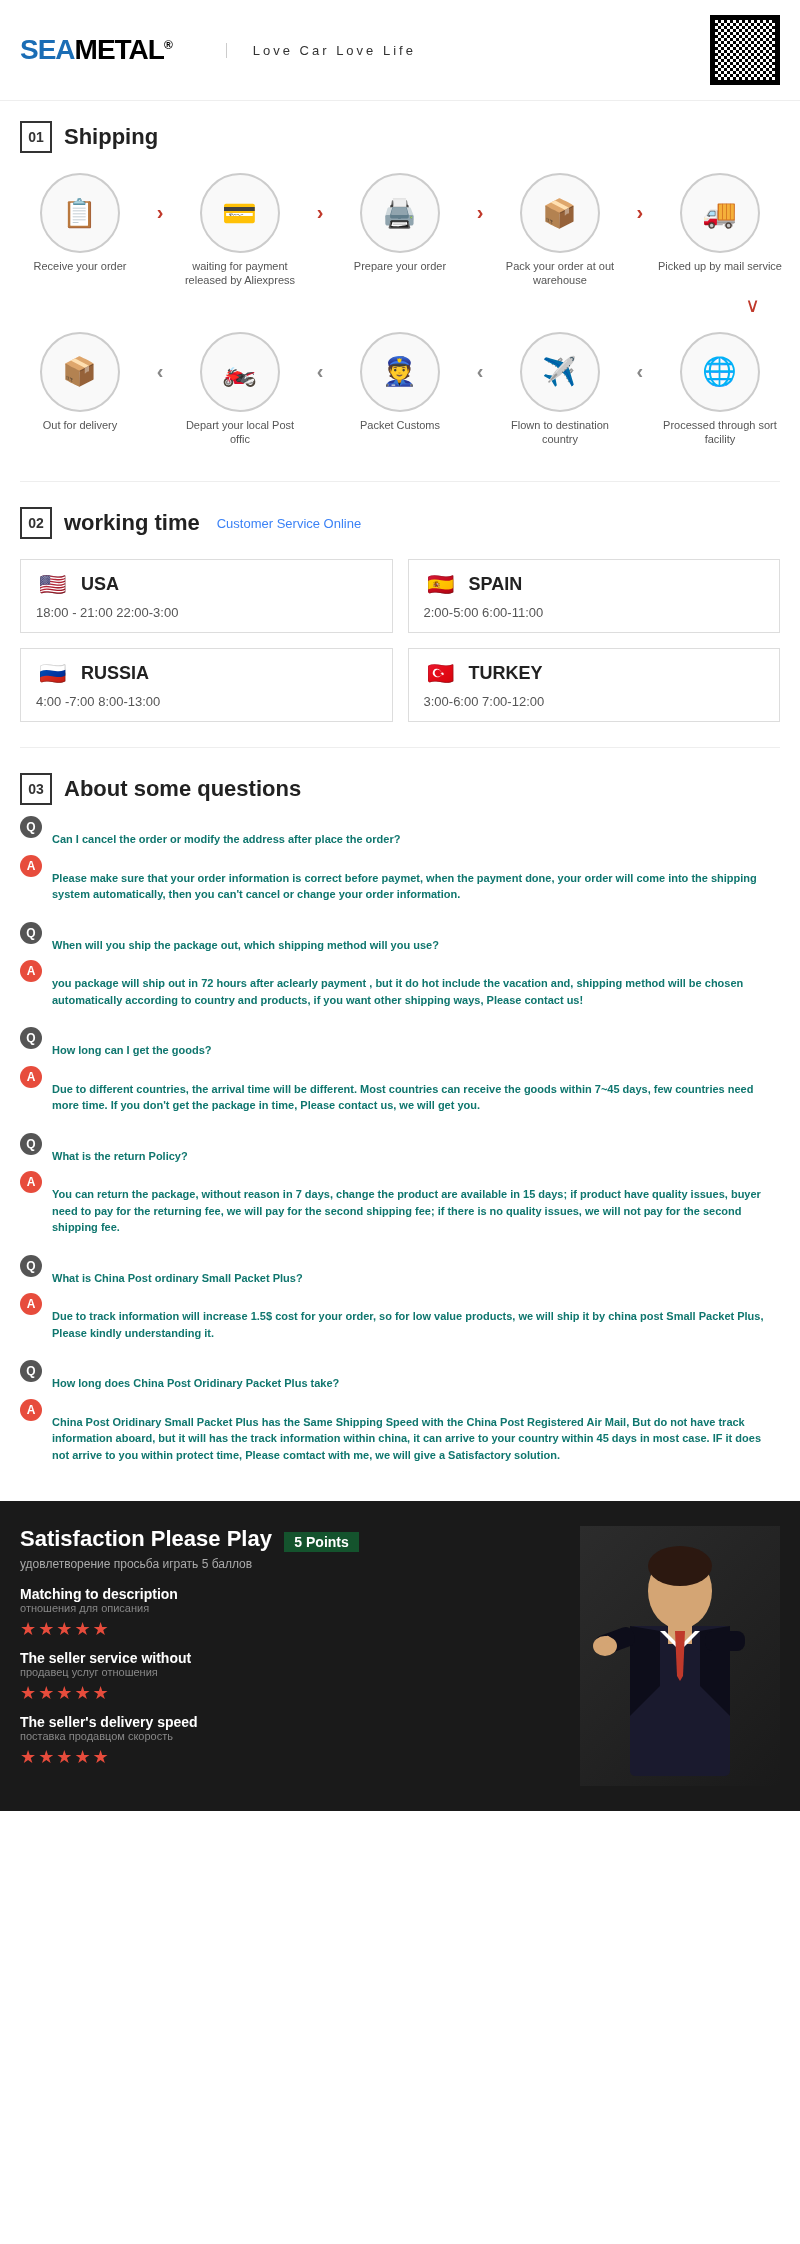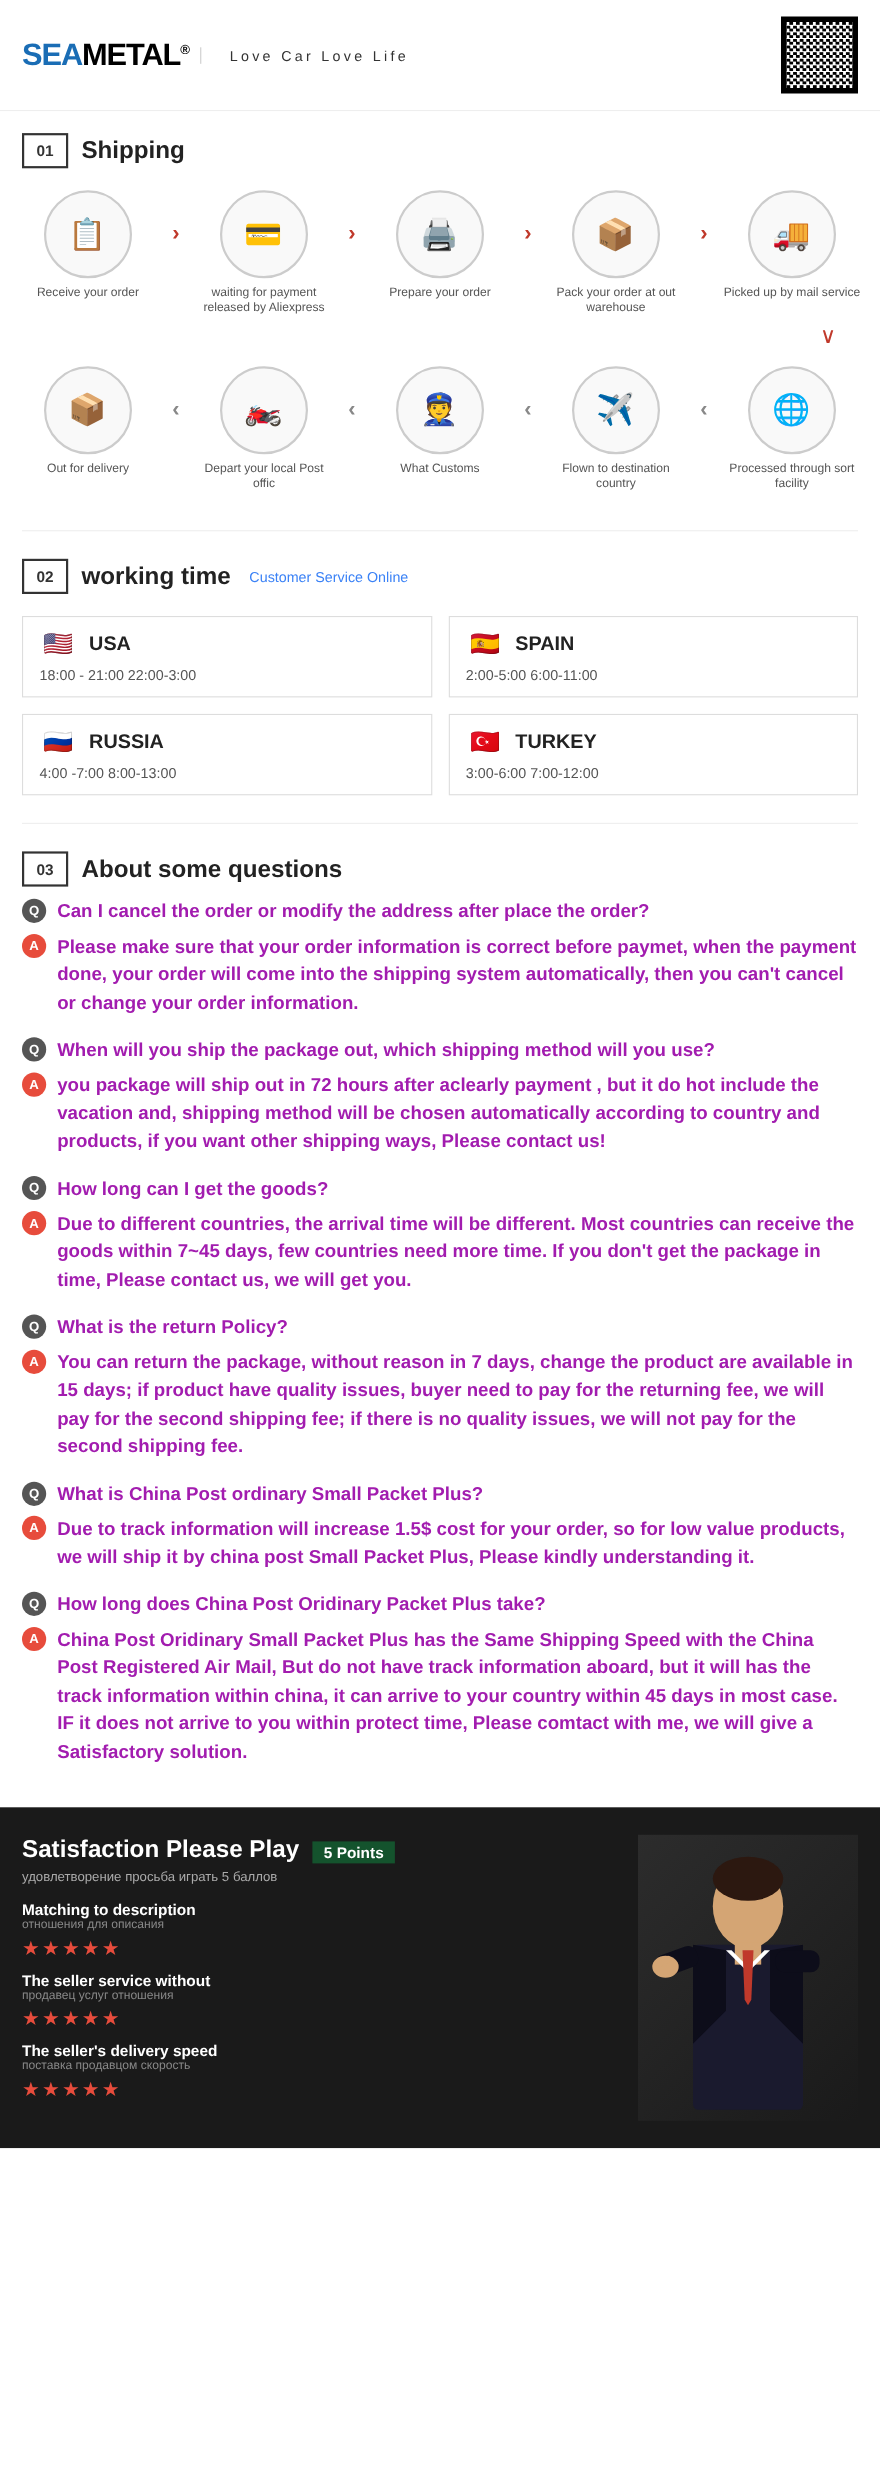--- a/index.html
+++ b/index.html
@@ -9,20 +9,21 @@
       width: 800px;
       color: #333;
     }
 
     
     .header {
       display: flex;
       align-items: center;
       padding: 15px 20px;
       border-bottom: 1px solid #eee;
+      gap: 44px;
     }
     .logo-text {
       font-size: 28px;
       font-weight: 900;
       color: #000;
       letter-spacing: -1px;
     }
     .logo-sea { color: #1a6db5; }
     .logo-metal { color: #000; }
     .logo-reg { font-size: 12px; vertical-align: super; }
@@ -51,21 +52,21 @@
 
     
     .section-header {
       display: flex;
       align-items: center;
       padding: 20px 20px 10px;
       gap: 12px;
     }
     .section-num {
       border: 2px solid #333;
-      width: 42px;
+      width: 32px;
       height: 32px;
       display: flex;
       align-items: center;
       justify-content: center;
       font-weight: bold;
       font-size: 14px;
     }
     .section-title {
       font-size: 22px;
       font-weight: bold;
@@ -195,23 +196,24 @@
       align-items: center;
       justify-content: center;
       font-size: 12px;
       font-weight: bold;
       flex-shrink: 0;
       margin-top: 1px;
     }
     .q-label { background: #555; color: #fff; }
     .a-label { background: #e74c3c; color: #fff; }
     .qa-text {
-      font-size: 17px;
-      color: #a21caf;
+      font-size: 11px;
+      color: #0f766e;
       line-height: 1.5;
+      margin-top: 16px;
     }
     .qa-question .qa-text { font-weight: bold; }
 
     
     .satisfaction-section {
       background: #1a1a1a;
       color: #fff;
       padding: 25px 20px;
       display: flex;
       gap: 20px;
@@ -336,21 +338,21 @@
       <div class="ship-circle">
         <span class="ship-icon">🏍️</span>
       </div>
       <span class="ship-label">Depart your local Post offic</span>
     </div>
     <div class="arrow-left">‹</div>
     <div class="ship-item">
       <div class="ship-circle">
         <span class="ship-icon">👮</span>
       </div>
-      <span class="ship-label">What Customs</span>
+      <span class="ship-label">Packet Customs</span>
     </div>
     <div class="arrow-left">‹</div>
     <div class="ship-item">
       <div class="ship-circle">
         <span class="ship-icon">✈️</span>
       </div>
       <span class="ship-label">Flown to destination country</span>
     </div>
     <div class="arrow-left">‹</div>
     <div class="ship-item">

